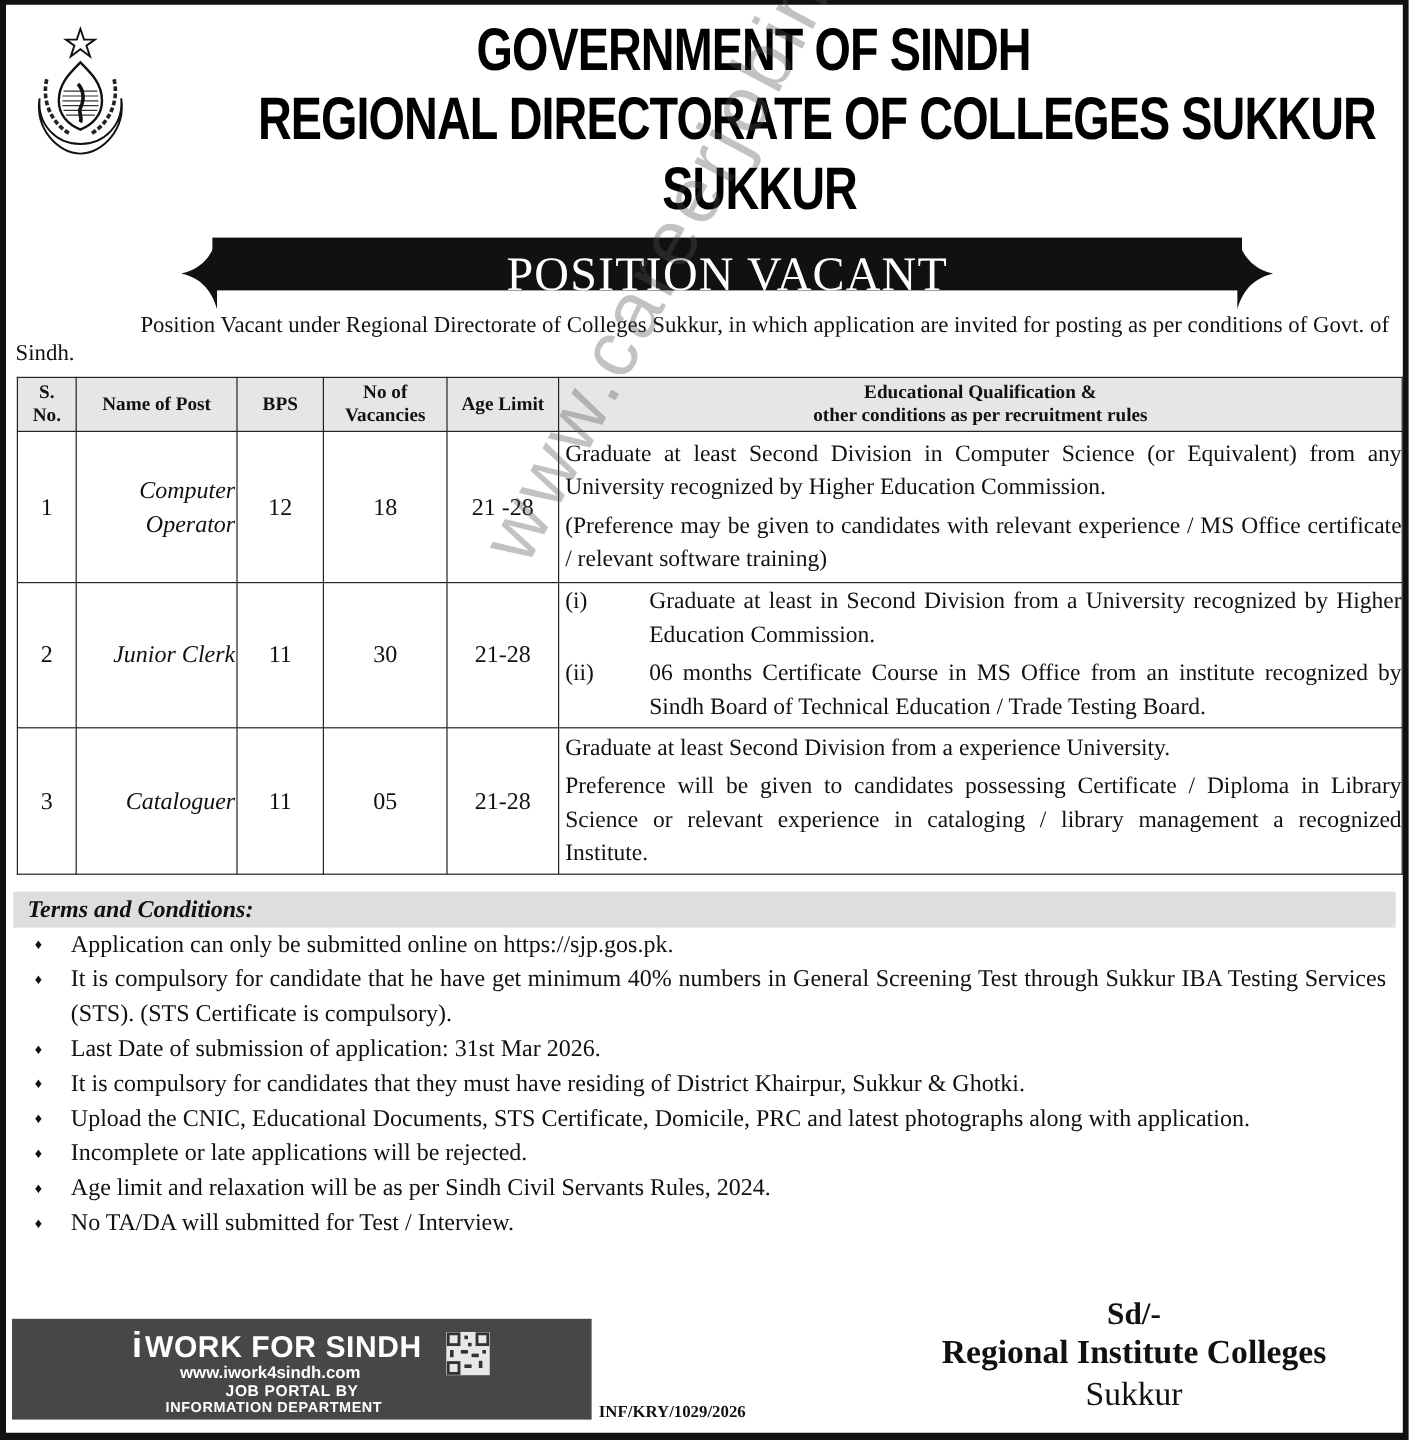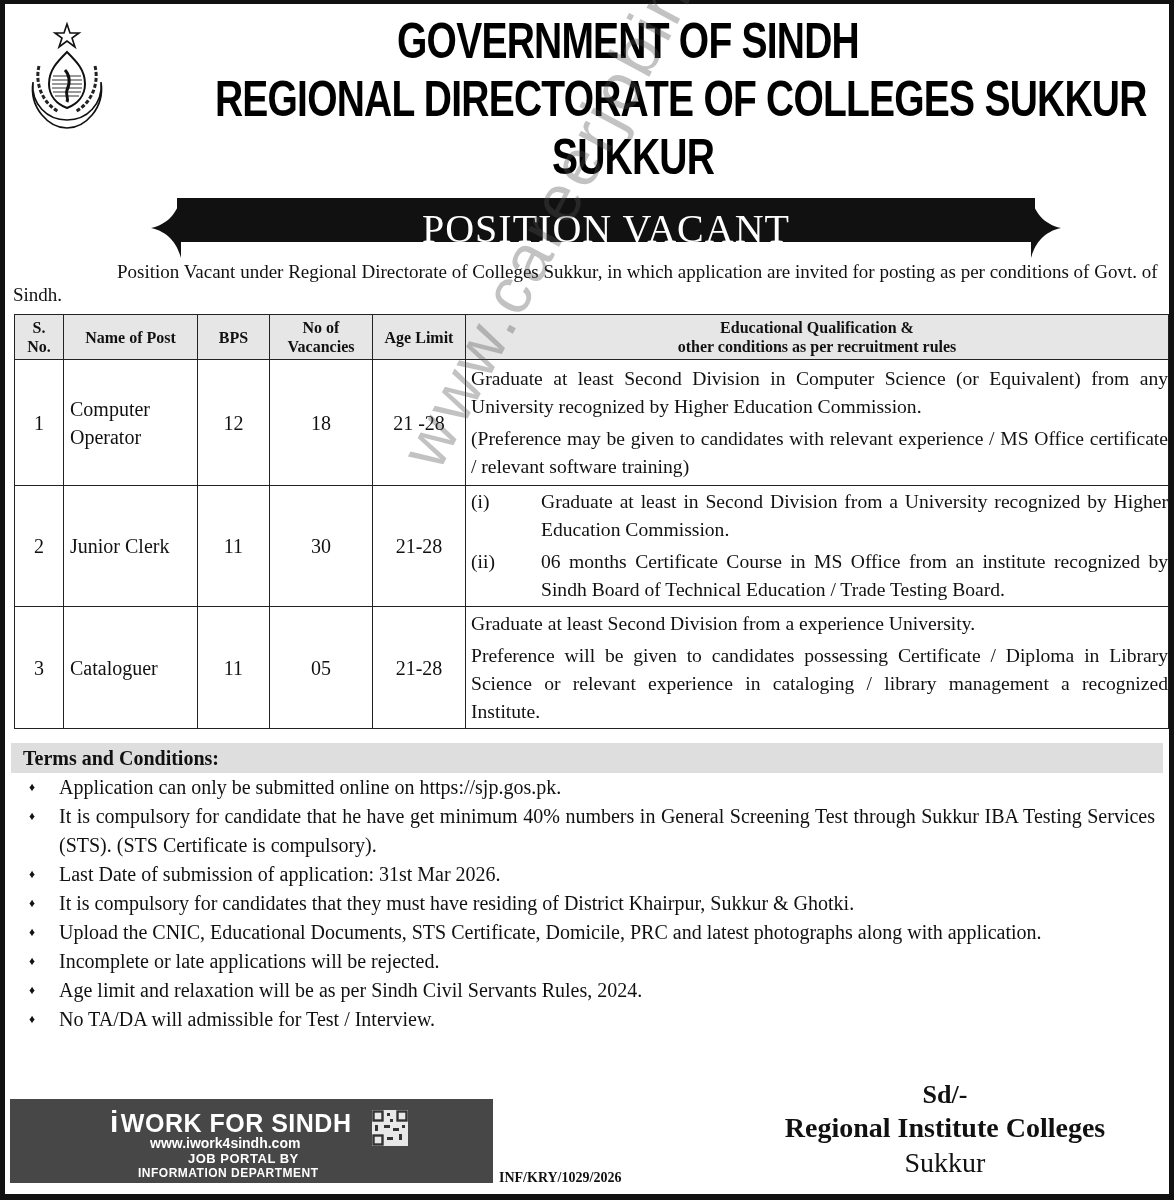--- a/index.html
+++ b/index.html
@@ -36,31 +36,31 @@
   .intro { font-size:19px; line-height:23px; padding:2px 8px 0 8px; margin-top:4px; }
   .intro .indent { display:inline-block; width:104px; }
   
   table.jobs {
     border-collapse:collapse; margin:8px 0 0 9px; width:1155px;
     font-size:20px; line-height:28px;
   }
   table.jobs th, table.jobs td { border:1.5px solid #222; vertical-align:middle; }
   table.jobs th { background:#e6e6e6; font-weight:bold; font-size:16px; line-height:19px; padding:3px 4px; text-align:center; }
   table.jobs td.c { text-align:center; }
-  table.jobs td.name { padding-left:6px; text-align:left; }
+  table.jobs td.name { padding-left:6px; text-align:right;font-style:italic; }
   table.jobs td.qual { padding:2px 0 2px 5px; font-size:19.6px; line-height:28px; text-align:justify; }
   .qp { margin:0 0 4px 0; }
   .qp:last-child { margin-bottom:0; }
   .qi { display:flex; }
   .qi .num { width:42px; flex:none; }
   .qi .txt { flex:1; text-align:justify;margin-left:28px; }
   
   .terms-head {
     margin:14px 6px 0 6px; background:#dedede; height:30px; line-height:30px;
-    padding-left:12px; font-weight:bold; font-size:20px;
+    padding-left:12px; font-weight:bold; font-size:20px;font-style:italic;
   }
   ul.terms { list-style:none; margin:0; padding:0 14px 0 24px; font-size:20px; line-height:29px; }
   ul.terms li { position:relative; padding-left:30px; text-align:justify; }
   ul.terms li .bullet { position:absolute; left:0; top:0; font-size:12px; }
   
   .footer { position:absolute; left:0; right:0; bottom:0; height:116px; }
   .iwork {
     position:absolute; left:5px; top:21px; width:483px; height:84px; background:#474747;
     color:#fff; font-family:"Liberation Sans","DejaVu Sans",sans-serif; text-align:center;
   }
@@ -188,21 +188,21 @@
 
   <div class="terms-head">Terms and Conditions:</div>
   <ul class="terms">
     <li><span class="bullet">♦</span><span>Application can only be submitted online on https://sjp.gos.pk.</span></li>
     <li><span class="bullet">♦</span><span>It is compulsory for candidate that he have get minimum 40% numbers in General Screening Test through Sukkur IBA Testing Services (STS). (STS Certificate is compulsory).</span></li>
     <li><span class="bullet">♦</span><span>Last Date of submission of application: 31st Mar 2026.</span></li>
     <li><span class="bullet">♦</span><span>It is compulsory for candidates that they must have residing of District Khairpur, Sukkur &amp; Ghotki.</span></li>
     <li><span class="bullet">♦</span><span>Upload the CNIC, Educational Documents, STS Certificate, Domicile, PRC and latest photographs along with application.</span></li>
     <li><span class="bullet">♦</span><span>Incomplete or late applications will be rejected.</span></li>
     <li><span class="bullet">♦</span><span>Age limit and relaxation will be as per Sindh Civil Servants Rules, 2024.</span></li>
-    <li><span class="bullet">♦</span><span>No TA/DA will admissible for Test / Interview.</span></li>
+    <li><span class="bullet">♦</span><span>No TA/DA will submitted for Test / Interview.</span></li>
   </ul>
 
   <div class="footer">
     <div class="iwork">
       <div class="brand">
         <span class="ico">i</span><span>WORK FOR SINDH</span>
       </div>
       <div class="url">www.iwork4sindh.com</div>
       <div class="sub1">JOB PORTAL BY</div>
       <div class="sub2">INFORMATION DEPARTMENT</div>

